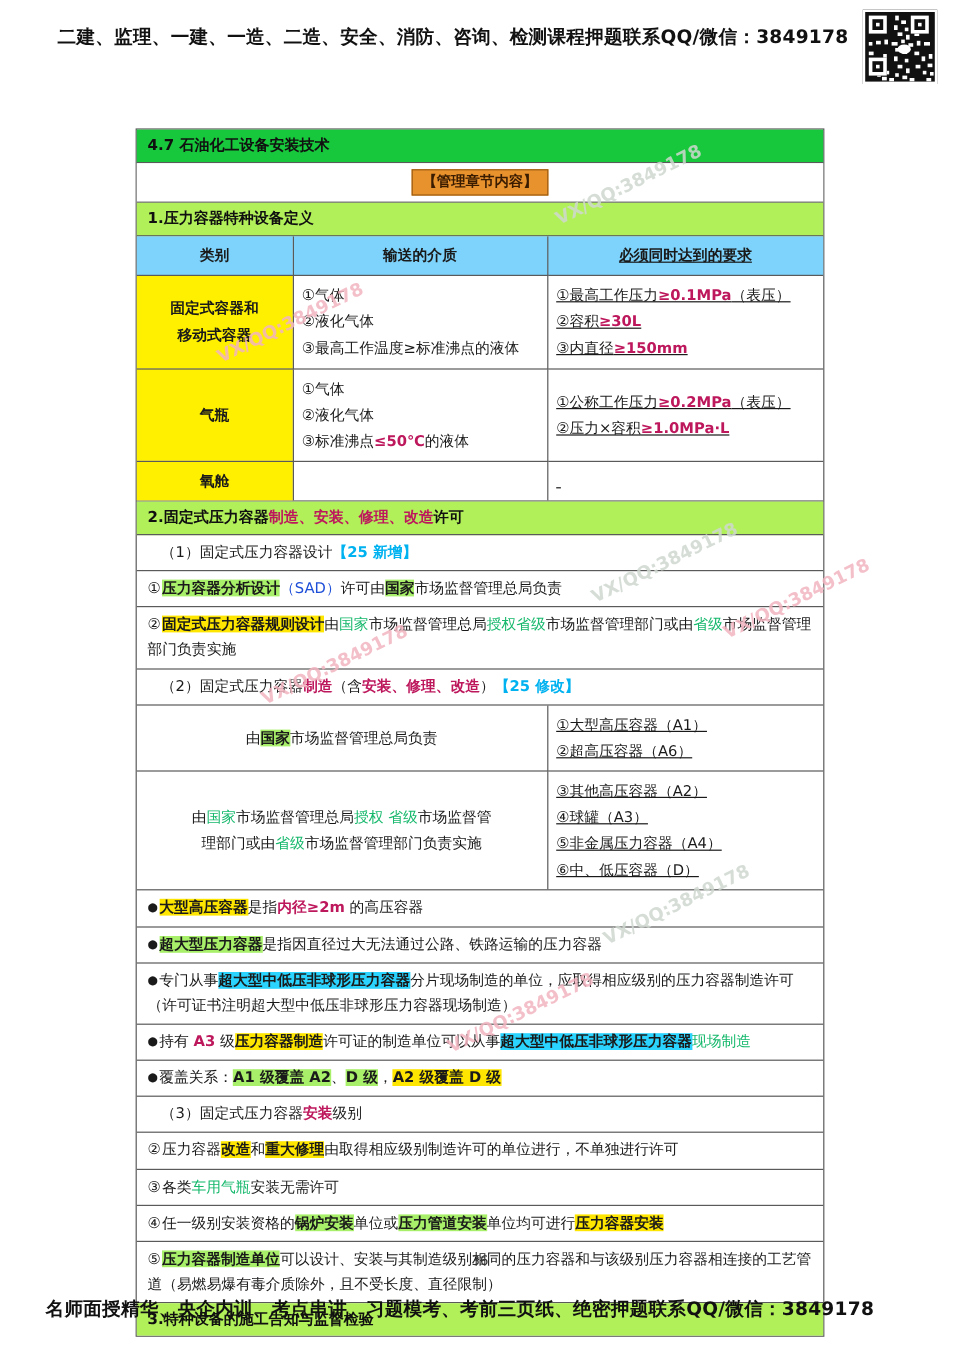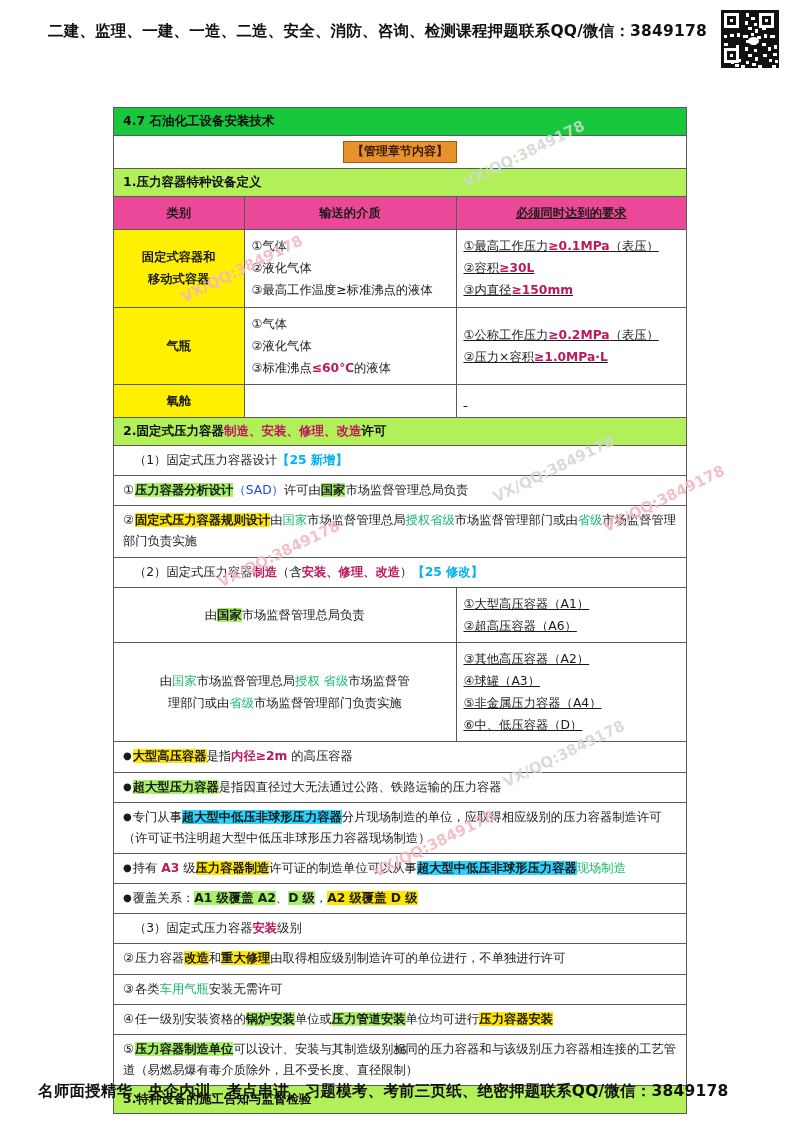--- a/index.html
+++ b/index.html
@@ -85,21 +85,21 @@
   .txt-row.bullet { padding-left:9px; }
 
   
   table.tbl { width:100%; border-collapse:collapse; table-layout:fixed; }
   table.tbl td {
     border:1px solid #5a5a5a; vertical-align:middle;
     font-size:12.3px; line-height:1.8; padding:5px 7px;
   }
   table.tbl td.yel { background:#fff000; text-align:center; font-weight:bold; }
   table.tbl td.center { text-align:center; }
-  .thead td { background:#ec4899; font-weight:bold; text-align:center; font-size:12.5px; }
+  .thead td { background:#7dd3fc; font-weight:bold; text-align:center; font-size:12.5px; }
   .nb-l { border-left:none !important; }
   .nb-r { border-right:none !important;text-decoration:underline; }
   .nb-t { border-top:none !important; }
   .nb-b { border-bottom:none !important; }
 
   
   .hl-y  { background:#ffe600; }
   .hl-g  { background:#a8f06a;text-align:right; }
   .hl-c  { background:#2ad4ff; }
   .c-red { color:#be185d; }
@@ -225,21 +225,21 @@
             <div>②容积<span class="b c-red">≥30L</span></div>
             <div>③内直径<span class="b c-red">≥150mm</span></div>
           </td>
         </tr>
 
         <tr>
           <td class="yel nb-l">气瓶</td>
           <td>
             <div>①气体</div>
             <div>②液化气体</div>
-            <div>③标准沸点<span class="b c-red">≤60℃</span>的液体</div>
+            <div>③标准沸点<span class="b c-red">≤50℃</span>的液体</div>
           </td>
           <td class="nb-r">
             <div>①公称工作压力<span class="b c-red">≥0.2MPa</span>（表压）</div>
             <div>②压力×容积<span class="b c-red">≥1.0MPa·L</span></div>
           </td>
         </tr>
 
         <tr>
           <td class="yel nb-l nb-b">氧舱</td>
           <td class="nb-b">&nbsp;</td>

